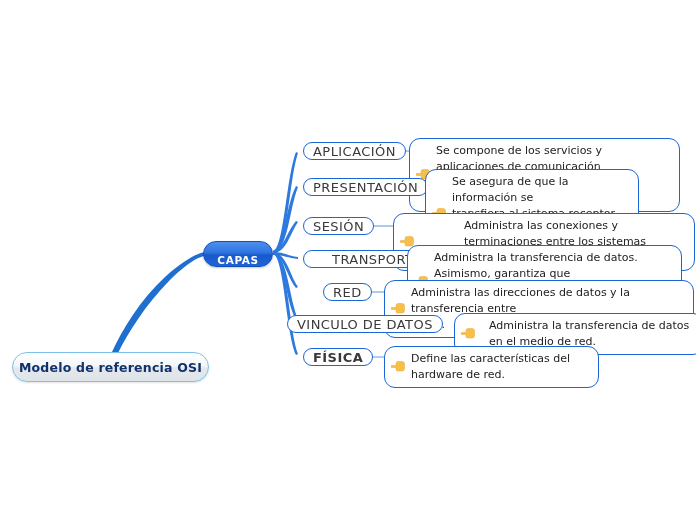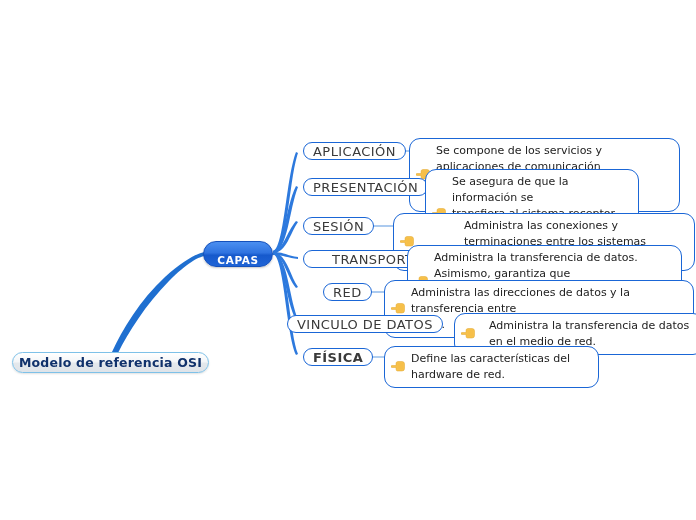--- a/index.html
+++ b/index.html
@@ -29,21 +29,21 @@
     height: 520px;
     pointer-events: none;
   }
 
   
   .root-node {
     position: absolute;
     left: 12px;
     top: 352px;
     width: 197px;
-    height: 21px;
+    height: 30px;
     box-sizing: border-box;
     border: 1.6px solid #7ec1e8;
     border-radius: 16px;
     background: linear-gradient(to bottom, #ffffff 0%, #f4f6f8 45%, #e4e8ec 55%, #dfe4e9 100%);
     display: flex;
     align-items: center;
     justify-content: center;
     box-shadow: 0 1px 2px rgba(0,0,0,0.12);
   }
   .root-label {

